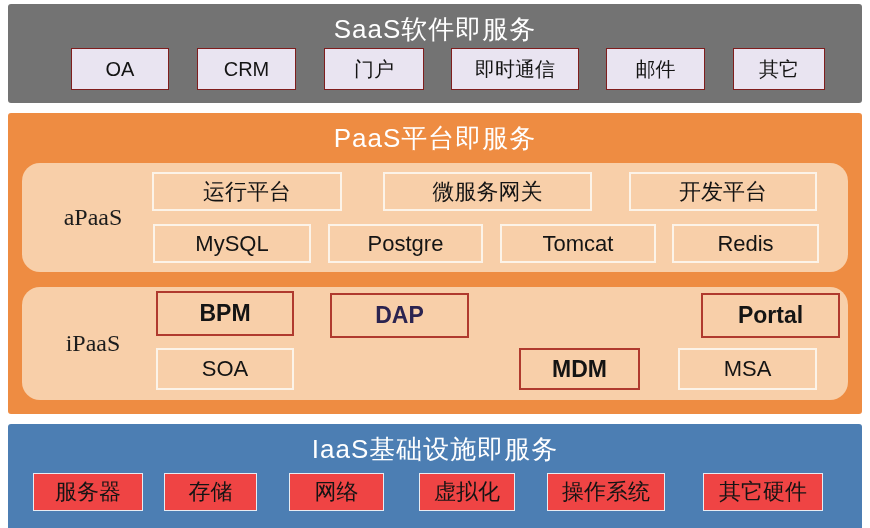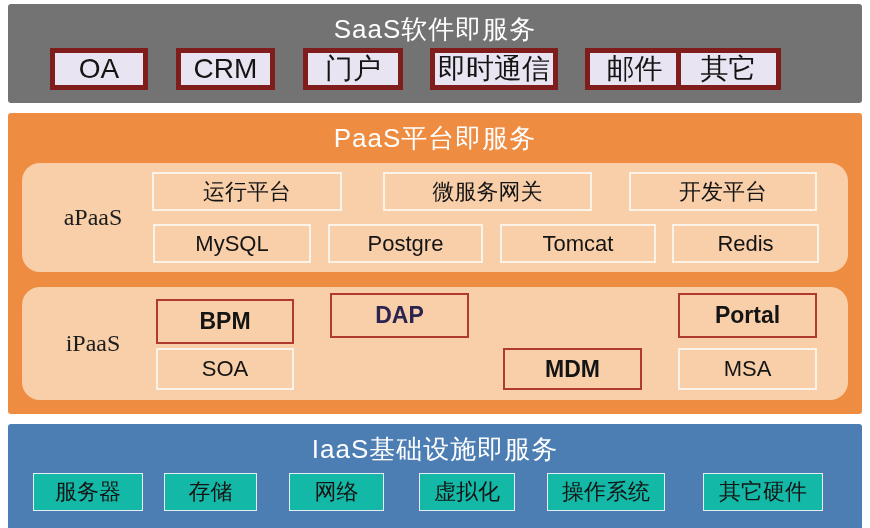--- a/index.html
+++ b/index.html
@@ -13,23 +13,23 @@
   .band-iaas { top:424px; height:104px; background:#4c7eb3; border-radius:3px 3px 0 0; }
 
   .band-title {
     text-align:center; color:#ffffff; font-size:26px; padding-top:8px;
     letter-spacing:1px;
   }
 
   
   .s-box {
     position:absolute; top:44px; height:42px; box-sizing:border-box;
-    background:#e9e4f1; border:5px solid #7f1d1d;
+    background:#e9e4f1; border:1px solid #7f1d1d;
     display:flex; align-items:center; justify-content:center;
-    font-size:28px; color:#141414;
+    font-size:20px; color:#141414;margin-left:21px;
   }
 
   
   .sub {
     position:absolute; left:14px; width:826px; background:#f8cfa9; border-radius:18px;
   }
   .sub-apaas { top:50px;  height:109px; }
   .sub-ipaas { top:174px; height:113px; }
   .sub-label {
     position:absolute; left:0; top:0; width:142px; height:100%;
@@ -41,61 +41,61 @@
     display:flex; align-items:center; justify-content:center;
     font-size:22px; color:#141414;
   }
   .wb { border:2px solid #fcf3e8; }
   .rb { border:2px solid #b03a2e; font-weight:bold; font-size:23px; }
   .dap-text { color:#2b2350; }
 
   
   .i-box {
     position:absolute; top:49px; height:38px; box-sizing:border-box;
-    background:#14b8a6; border:1px solid #e6ecf3;
+    background:#ef4444; border:1px solid #e6ecf3;
     display:flex; align-items:center; justify-content:center;
     font-size:22px; color:#141414;
   }
 </style>
 </head>
 <body>
 
 <div>
 
   <section class="band band-saas">
     <div class="band-title">SaaS软件即服务</div>
     <div class="s-box" style="left:42px;width:98px">OA</div>
     <div class="s-box" style="left:168px;width:99px">CRM</div>
     <div class="s-box" style="left:295px;width:100px">门户</div>
     <div class="s-box" style="left:422px;width:128px">即时通信</div>
     <div class="s-box" style="left:577px;width:99px">邮件</div>
-    <div class="s-box" style="left:668px;width:105px">其它</div>
+    <div class="s-box" style="left:704px;width:92px">其它</div>
   </section>
 
   <section class="band band-paas">
     <div class="band-title">PaaS平台即服务</div>
 
     <div class="sub sub-apaas">
       <div class="sub-label">aPaaS</div>
       <div class="p-box wb" style="left:130px;top:9px;width:190px;height:39px">运行平台</div>
       <div class="p-box wb" style="left:361px;top:9px;width:209px;height:39px">微服务网关</div>
       <div class="p-box wb" style="left:607px;top:9px;width:188px;height:39px">开发平台</div>
       <div class="p-box wb" style="left:131px;top:61px;width:158px;height:39px">MySQL</div>
       <div class="p-box wb" style="left:306px;top:61px;width:155px;height:39px">Postgre</div>
       <div class="p-box wb" style="left:478px;top:61px;width:156px;height:39px">Tomcat</div>
       <div class="p-box wb" style="left:650px;top:61px;width:147px;height:39px">Redis</div>
     </div>
 
     <div class="sub sub-ipaas">
       <div class="sub-label">iPaaS</div>
-      <div class="p-box rb" style="left:134px;top:12px;width:138px;height:45px">BPM</div>
+      <div class="p-box rb" style="left:134px;top:4px;width:138px;height:45px">BPM</div>
       <div class="p-box rb dap-text" style="left:308px;top:6px;width:139px;height:45px">DAP</div>
-      <div class="p-box rb" style="left:656px;top:6px;width:139px;height:45px">Portal</div>
+      <div class="p-box rb" style="left:679px;top:6px;width:139px;height:45px">Portal</div>
       <div class="p-box wb" style="left:134px;top:61px;width:138px;height:42px">SOA</div>
-      <div class="p-box rb" style="left:481px;top:61px;width:139px;height:42px">MDM</div>
+      <div class="p-box rb" style="left:497px;top:61px;width:121px;height:42px">MDM</div>
       <div class="p-box wb" style="left:656px;top:61px;width:139px;height:42px">MSA</div>
     </div>
   </section>
 
   <section class="band band-iaas">
     <div class="band-title">IaaS基础设施即服务</div>
     <div class="i-box" style="left:25px;width:110px">服务器</div>
     <div class="i-box" style="left:156px;width:93px">存储</div>
     <div class="i-box" style="left:281px;width:95px">网络</div>
     <div class="i-box" style="left:411px;width:96px">虚拟化</div>

